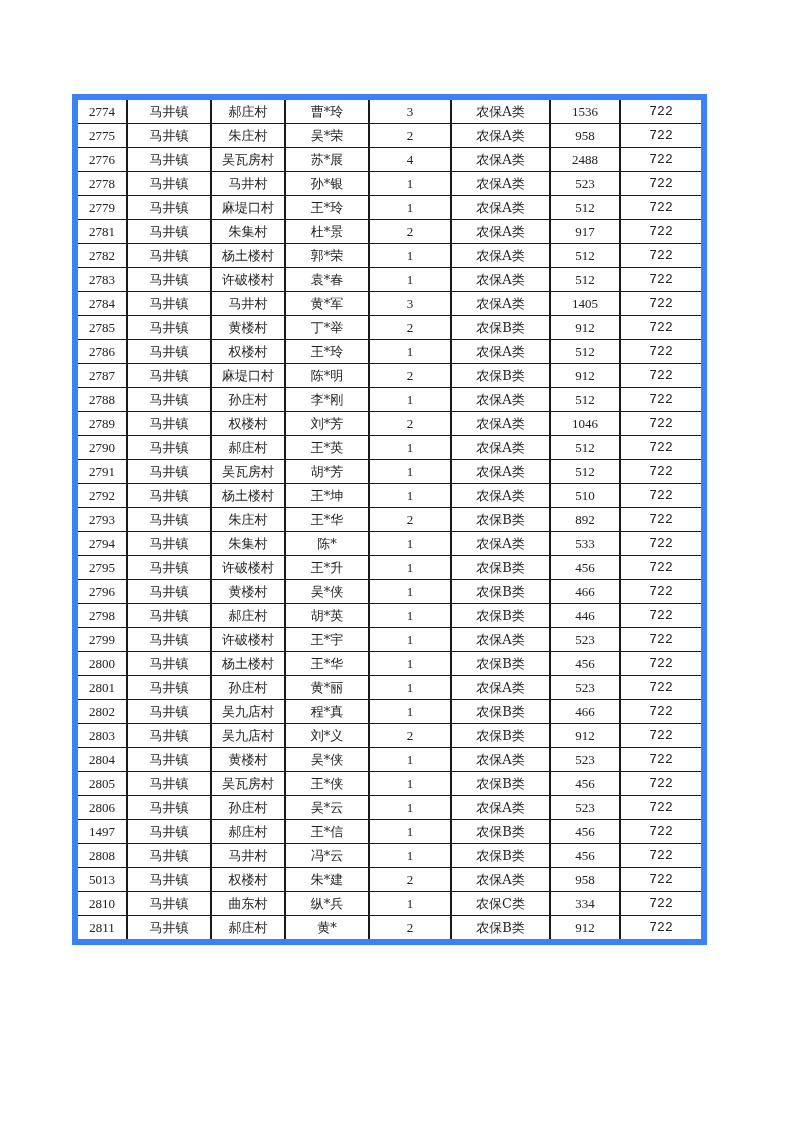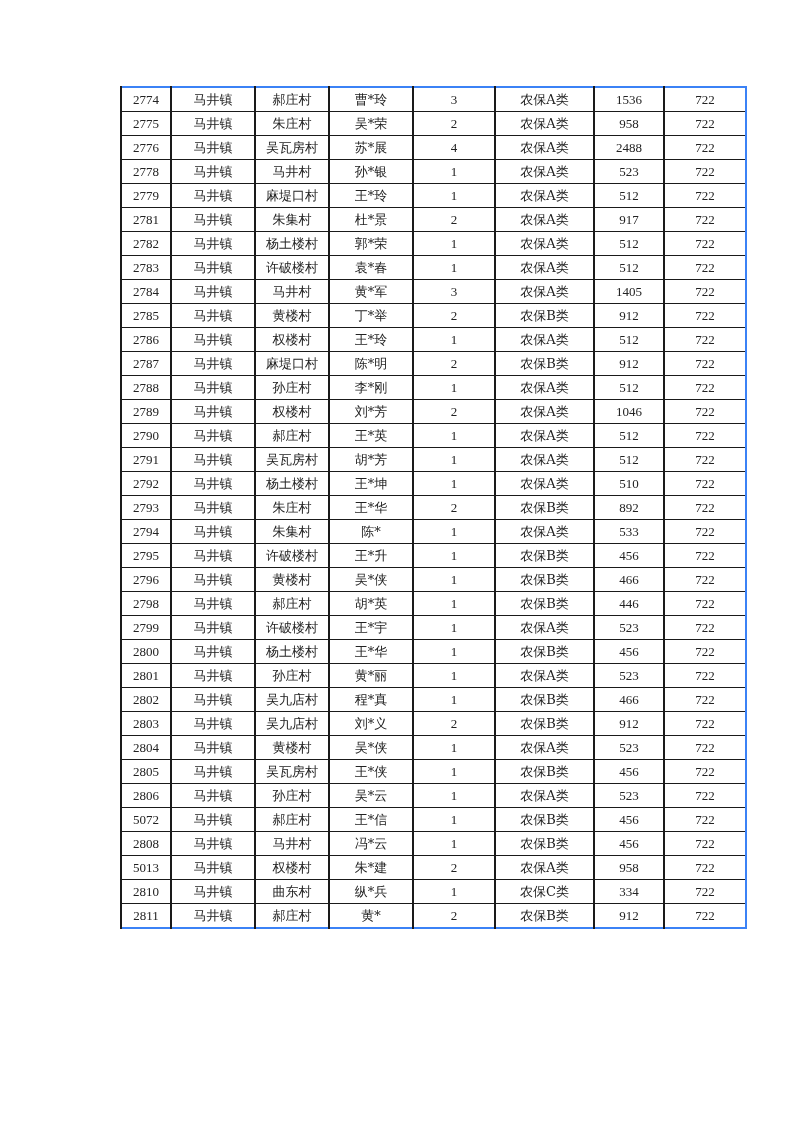--- a/index.html
+++ b/index.html
@@ -17,25 +17,24 @@
     }
     .page {
       position: absolute;
       left: 0; top: 0;
       width: 793px; height: 1122px;
       background: #ffffff;
     }
     table.roster {
       position: absolute;
       left: 72px;
-      top: 86px;
+      top: 94px;
       border-collapse: collapse;
       table-layout: fixed;
-      border: 2px solid #3b82f6;
-      margin-left: 48px;
+      border: 6px solid #3b82f6;
     }
     table.roster td {
       border: 1px solid #1a1a1a;
       border-left: 2px solid #1a1a1a;
       height: 23px;
       padding: 0;
       text-align: center;
       vertical-align: middle;
       font-size: 13px;
       line-height: 13px;
@@ -43,21 +42,21 @@
       overflow: hidden;
     }
     table.roster tr { height: 24px; }
     td.c-no { width: 48px; font-family: "Liberation Serif", "DejaVu Serif", serif; font-size: 14px; }
     td.c-town { width: 82px; }
     td.c-village { width: 72px; }
     td.c-name { width: 82px; }
     td.c-count { width: 80px; font-family: "Liberation Serif", "DejaVu Serif", serif; font-size: 14px; }
     td.c-type { width: 97px; }
     td.c-amount { width: 68px; font-family: "Liberation Serif", "DejaVu Serif", serif; font-size: 14px; }
-    td.c-std { width: 80px; font-family: Liberation Serif, serif; font-size: 14px; }
+    td.c-std { width: 80px; font-family: Liberation Mono, monospace; font-size: 14px; }
   </style>
 </head>
 <body>
 
 <div class="page">
   <table class="roster">
     <tbody id="roster-body">
 
     <tr style="">
         <td class="c-no">2774</td>
@@ -353,21 +352,21 @@
         <td class="c-no">2806</td>
         <td class="c-town">马井镇</td>
         <td class="c-village">孙庄村</td>
         <td class="c-name">吴*云</td>
         <td class="c-count">1</td>
         <td class="c-type">农保A类</td>
         <td class="c-amount">523</td>
         <td class="c-std">722</td>
       </tr>
         <tr style="">
-        <td class="c-no">5072</td>
+        <td class="c-no">1497</td>
         <td class="c-town">马井镇</td>
         <td class="c-village">郝庄村</td>
         <td class="c-name">王*信</td>
         <td class="c-count">1</td>
         <td class="c-type">农保B类</td>
         <td class="c-amount">456</td>
         <td class="c-std">722</td>
       </tr>
         <tr style="">
         <td class="c-no">2808</td>

